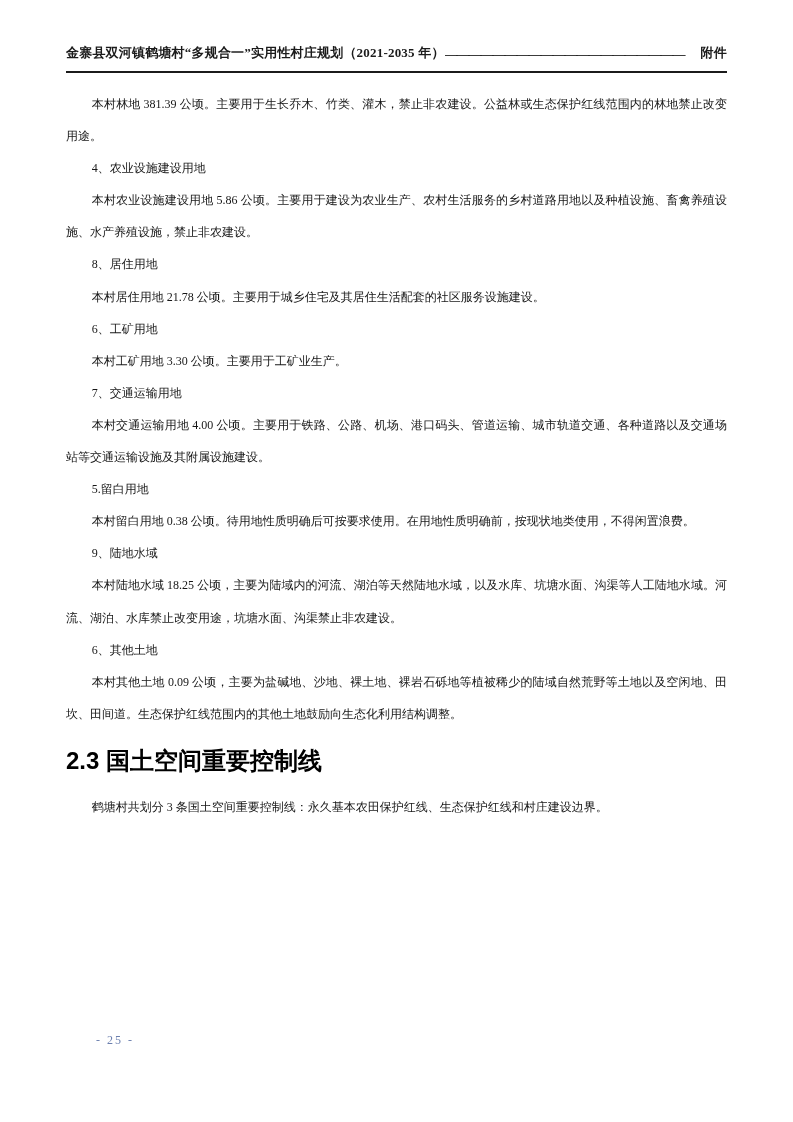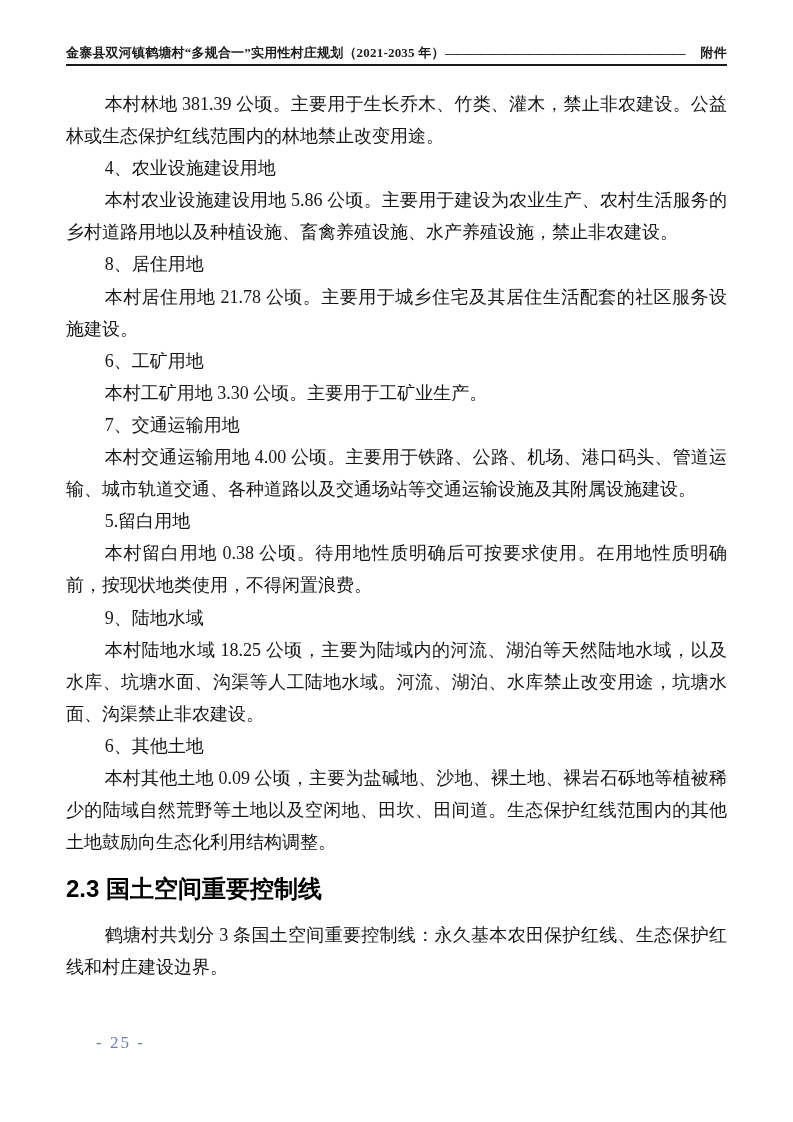--- a/index.html
+++ b/index.html
@@ -14,62 +14,62 @@
   }
   .page {
     position: absolute; inset: 0;
     background: #ffffff;
   }
   
   .header {
     position: absolute;
     left: 66px; width: 661px; top: 44px;
     display: flex;
-    align-items: center;
+    align-items: flex-end;
     white-space: nowrap;
     overflow: hidden;
     font-size: 13px;
     font-weight: 600;
     letter-spacing: 0.2px;
     color: #1b1b1b;
     border-bottom: 2.4px solid #1b1b1b;
-    padding-bottom: 2px;
+    padding-bottom: 9px;
   }
   .header .dash-run {
     flex: 1 1 auto;
     overflow: hidden;
     letter-spacing: -1px;
   }
   .header .suffix { flex: 0 0 auto; }
   
   .content {
     position: absolute;
     left: 66px; width: 661px; top: 88px;
     text-align: justify;
   }
   .content p {
     margin: 0;
-    font-size: 18px;
+    font-size: 12px;
     line-height: 32.1px;
     text-indent: 2.15em;
   }
   .content p.section {
     font-family: "Liberation Sans", "DejaVu Sans", sans-serif;
     font-weight: 700;
     font-size: 24px;
     line-height: 34px;
     text-indent: 0;
     margin: 14px 0 13px 0;
     color: #000000;
   }
   
   .footer {
     position: absolute;
     left: 96px; top: 1033px;
-    font-size: 17px;
+    font-size: 12px;
     letter-spacing: 2px;
     color: #6b7fae;
     font-family: "Liberation Serif", "DejaVu Serif", serif;
   }
 </style>
 </head>
 <body>
 
 <div class="page">
 

